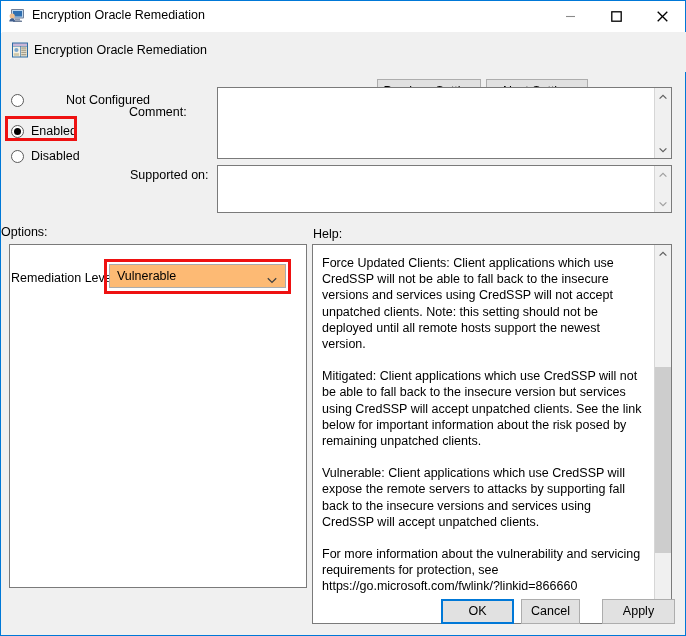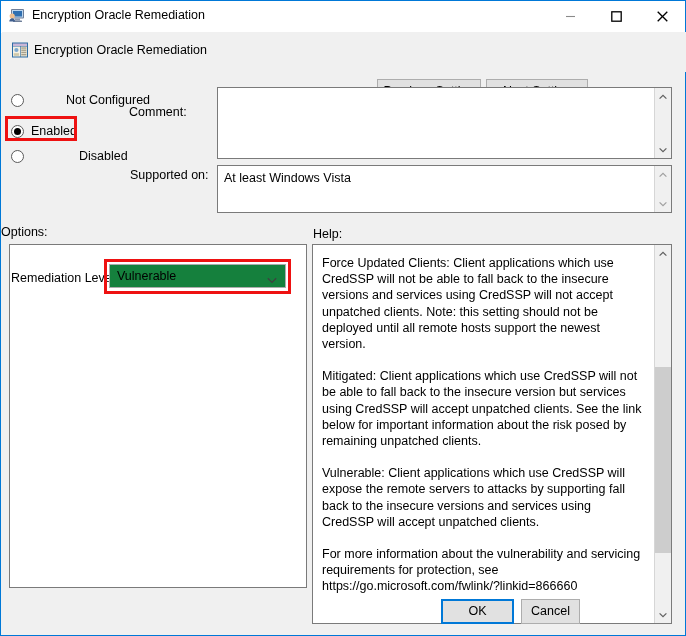--- a/index.html
+++ b/index.html
@@ -104,21 +104,21 @@
     position: absolute;
     left: 10px;
     height: 20px;
     display: flex;
     align-items: center;
     white-space: nowrap;
     cursor: default;
   }
   .radio-notconf { top: 89px; gap: 35px; }
   .radio-enabled { top: 120px; }
-  .radio-disabled{ top: 145px; gap: 48px; }
+  .radio-disabled{ top: 145px; }
   .radio-mark {
     width: 13px; height: 13px;
     box-sizing: border-box;
     border: 1px solid #5a5a5a;
     border-radius: 50%;
     background: #fff;
     margin-right: 7px;
     position: relative;
     flex: none;
   }
@@ -214,21 +214,21 @@
     position: absolute;
     left: 10px; top: 270px;
     font-size: 12.5px;
     white-space: nowrap;
   }
   .combo {
     position: absolute;
     left: 108px; top: 263px;
     width: 177px; height: 24px;
     box-sizing: border-box;
-    background: #15803d;
+    background: #fdba74;
     border: 1px solid #acacac;
     cursor: default;
   }
   .combo-text {
     position: absolute;
     left: 7px; top: 4px;
     font-size: 12.5px;
   }
   .combo-arrow {
     position: absolute;
@@ -342,21 +342,20 @@
       <div class="sb-arrow down">
         <svg width="8" height="6" viewBox="0 0 8 6">
             <path d="M0.6 1.3L4 4.7l3.4-3.4" fill="none" stroke="#606060" stroke-width="1.2"></path>
           </svg>
       </div>
     </div>
   </div>
 
   <span class="lbl lbl-supported">Supported on:</span>
   <div class="field supported-box">
-    <span class="field-text">At least Windows Vista</span>
     <div class="vscroll">
       <div class="sb-arrow up">
         <svg width="8" height="6" viewBox="0 0 8 6">
             <path d="M0.6 4.7L4 1.3l3.4 3.4" fill="none" stroke="#a0a0a0" stroke-width="1.2"></path>
           </svg>
       </div>
       <div class="sb-arrow down">
         <svg width="8" height="6" viewBox="0 0 8 6">
             <path d="M0.6 1.3L4 4.7l3.4-3.4" fill="none" stroke="#a0a0a0" stroke-width="1.2"></path>
           </svg>
@@ -396,14 +395,15 @@
       <div class="sb-arrow down">
         <svg width="8" height="6" viewBox="0 0 8 6">
             <path d="M0.6 1.3L4 4.7l3.4-3.4" fill="none" stroke="#606060" stroke-width="1.2"></path>
           </svg>
       </div>
     </div>
   </div>
 
   <button class="pushbtn btn-ok">OK</button>
   <button class="pushbtn btn-cancel">Cancel</button>
+  <button class="pushbtn btn-apply">Apply</button>
 
 </div>
 
 </body></html>

